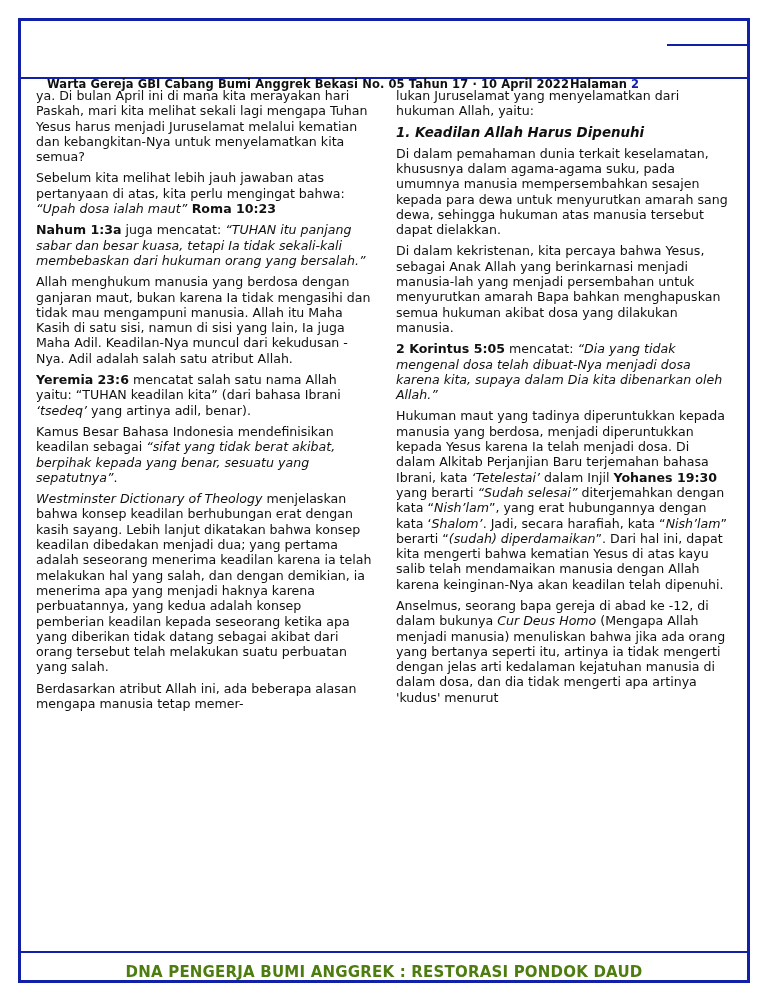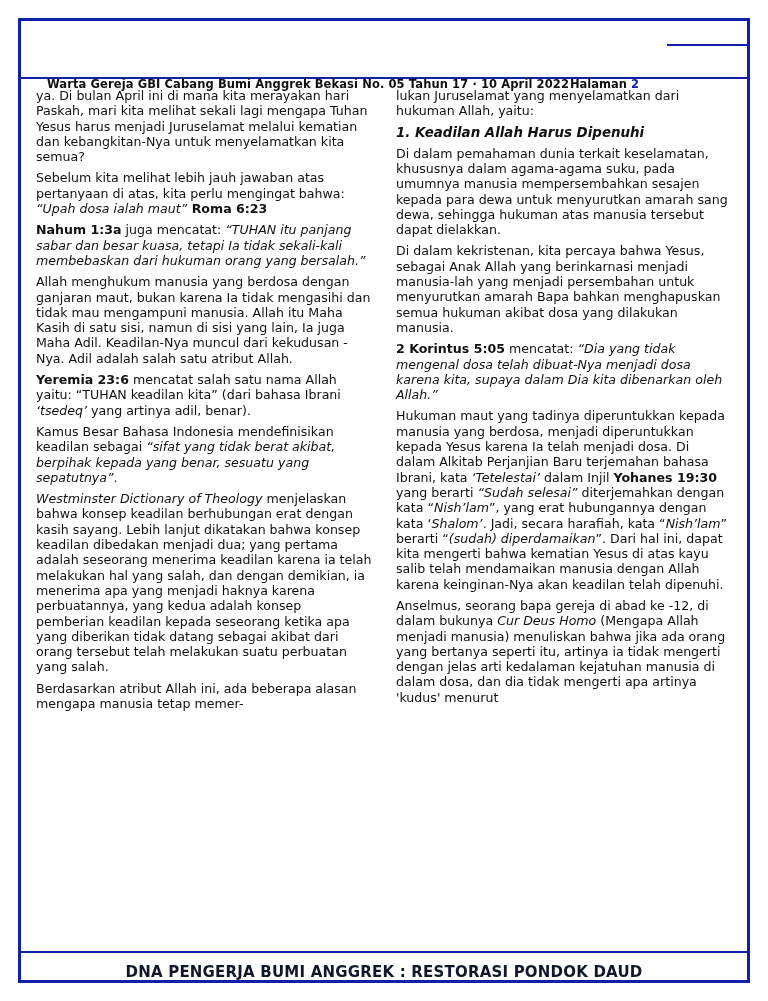--- a/index.html
+++ b/index.html
@@ -91,21 +91,21 @@
     background: #1020a8;
   }
   .footer-text {
     position: absolute;
     left: 21px;
     bottom: 20px;
     width: 726px;
     text-align: center;
     font-size: 15px;
     font-weight: bold;
-    color: #0f172a;
+    color: #4d7c0f;
     letter-spacing: 0.2px;
   }
   
   .columns {
     position: absolute;
     left: 36px;
     top: 88px;
     width: 696px;
     height: 858px;
     display: flex;
@@ -147,21 +147,21 @@
     <div class="header-page">
       <span>Halaman</span>
       <span class="pg-num">2</span>
     </div>
   </div>
 
   <div class="columns">
 
     <div class="col">
       <p>ya. Di bulan April ini di mana kita merayakan hari Paskah, mari kita melihat sekali lagi mengapa Tuhan Yesus harus menjadi Juruselamat melalui kematian dan kebangkitan-Nya untuk menyelamatkan kita semua?</p>
-      <p><span>Sebelum kita melihat lebih jauh jawaban atas pertanyaan di atas, kita perlu mengingat bahwa: </span><span class="i">“Upah dosa ialah maut”</span><span class="b"> Roma 6:23</span></p>
+      <p><span>Sebelum kita melihat lebih jauh jawaban atas pertanyaan di atas, kita perlu mengingat bahwa: </span><span class="i">“Upah dosa ialah maut”</span><span class="b"> Roma 10:23</span></p>
       <p><span class="b">Nahum 1:3a</span><span> juga mencatat:  </span><span class="i">“TUHAN itu panjang sabar dan besar kuasa, tetapi Ia tidak sekali-kali membebaskan dari hukuman orang yang bersalah.”</span></p>
       <p>Allah menghukum manusia yang berdosa dengan ganjaran maut, bukan karena Ia tidak mengasihi dan tidak mau mengampuni manusia. Allah itu Maha Kasih di satu sisi, namun di sisi yang lain, Ia juga Maha Adil. Keadilan-Nya muncul dari kekudusan -Nya. Adil adalah salah satu atribut Allah.</p>
       <p><span class="b">Yeremia 23:6</span><span> mencatat salah satu nama Allah yaitu: “TUHAN keadilan kita” (dari bahasa Ibrani </span><span class="i">‘tsedeq’</span><span> yang artinya adil, benar).</span></p>
       <p><span>Kamus Besar Bahasa Indonesia mendefinisikan keadilan sebagai </span><span class="i">“sifat yang tidak berat akibat, berpihak kepada yang benar, sesuatu yang sepatutnya”</span><span>.</span></p>
       <p><span class="i">Westminster Dictionary of Theology</span><span> menjelaskan bahwa konsep keadilan berhubungan erat dengan kasih sayang. Lebih lanjut dikatakan bahwa konsep keadilan dibedakan menjadi dua; yang pertama adalah seseorang menerima keadilan karena ia telah melakukan hal yang salah, dan dengan demikian, ia menerima apa yang menjadi haknya karena perbuatannya, yang kedua adalah konsep pemberian keadilan kepada seseorang ketika apa yang diberikan tidak datang sebagai akibat dari orang tersebut telah melakukan suatu perbuatan yang salah.</span></p>
       <p>Berdasarkan atribut Allah ini, ada beberapa alasan mengapa manusia tetap memer-</p>
     </div>
 
     <div class="col">
       <p>lukan Juruselamat yang menyelamatkan dari hukuman Allah, yaitu:</p>

